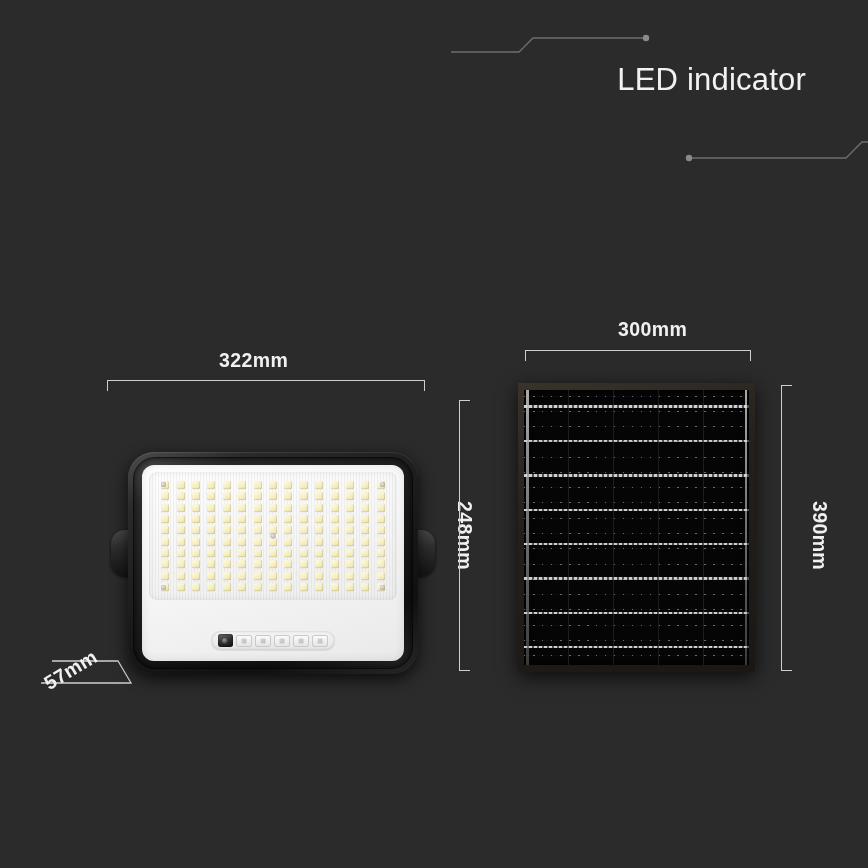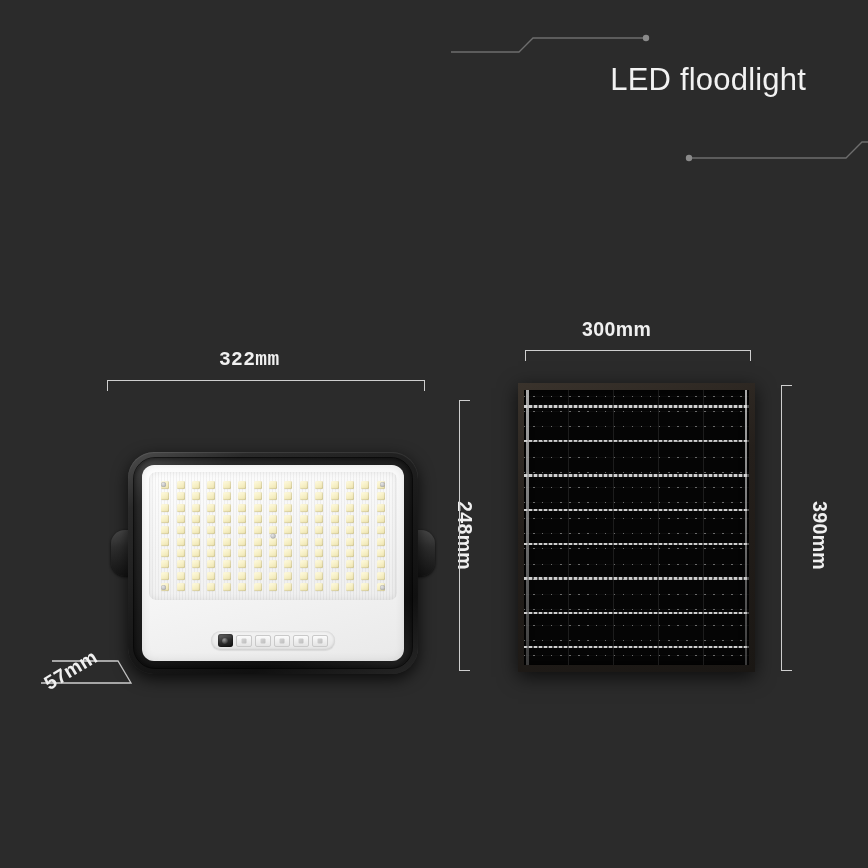--- a/index.html
+++ b/index.html
@@ -169,33 +169,33 @@
   }
   .edge-bus {
     position:absolute; width:2.5px; top:0; bottom:0;
     background:linear-gradient(180deg,rgba(225,225,225,.75),rgba(160,160,160,.35));
   }
 </style>
 </head>
 <body>
 
 <div class="title-block">
-  <div class="title">LED floodlight</div>
+  <div class="title">LED indicator</div>
 </div>
 
 <svg class="deco" viewBox="0 0 868 868" width="868" height="868">
   <g fill="none" stroke="#6e6e6e" stroke-width="1.3">
     <path d="M451,52 L519,52 L533,38 L645,38"></path>
     <path d="M690,158 L846,158 L862,142 L868,142"></path>
   </g>
   <circle cx="646" cy="38" r="3.2" fill="#8a8a8a"></circle>
   <circle cx="689" cy="158" r="3.2" fill="#8a8a8a"></circle>
 </svg>
 
-<div class="dim-label" style="left:219px; top:349px;font-family:Liberation Mono, monospace;">322mm</div>
+<div class="dim-label" style="left:219px; top:349px;">322mm</div>
 <div class="bracket br-h" style="left:107px; top:380px; width:318px; height:11px;"></div>
 
 <div class="dim-label dim-vert" style="left:429px; top:524px; width:70px; text-align:center;">248mm</div>
 <div class="bracket br-v" style="left:459px; top:400px; width:11px; height:271px;"></div>
 
 <svg class="deco" viewBox="0 0 868 868" width="868" height="868">
   <path d="M52,661 L118,661 L131,683 L41,683" fill="none" stroke="#cfcfcf" stroke-width="1.3" transform="translate(0,0)"></path>
 </svg>
 <div class="dim-label" style="left:40px; top:675px; transform:rotate(-31deg); transform-origin:left top;">57mm</div>
 
@@ -376,21 +376,21 @@
             <div class="batt-cell"></div>
             <div class="batt-cell"></div>
             <div class="batt-cell"></div>
           </div>
       </div>
 
     </div>
   </div>
 </div>
 
-<div class="dim-label" style="left:582px; top:318px;">300mm</div>
+<div class="dim-label" style="left:618px; top:318px;">300mm</div>
 <div class="bracket br-h" style="left:525px; top:350px; width:226px; height:11px;"></div>
 
 <div class="dim-label dim-vert" style="left:784px; top:524px; width:70px; text-align:center;">390mm</div>
 <div class="bracket br-v" style="left:781px; top:385px; width:11px; height:286px;"></div>
 
 <div class="solar">
   <div class="solar-face">
     <div class="cell-cols" id="cell-cols">
         <div class="cell-col"></div>
         <div class="cell-col"></div>

